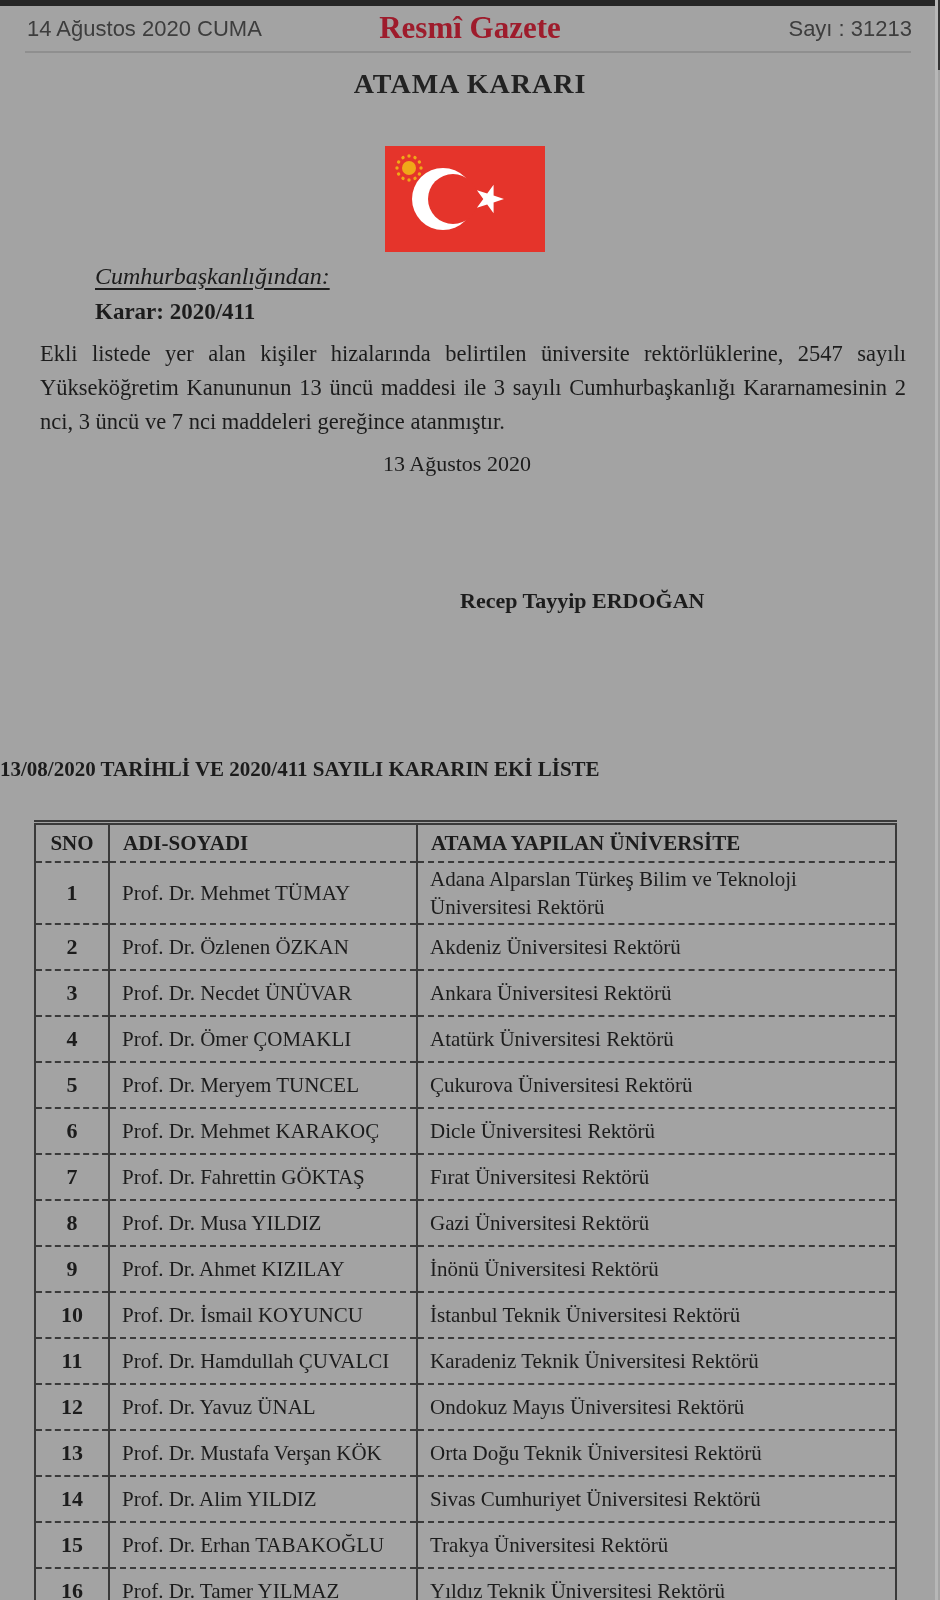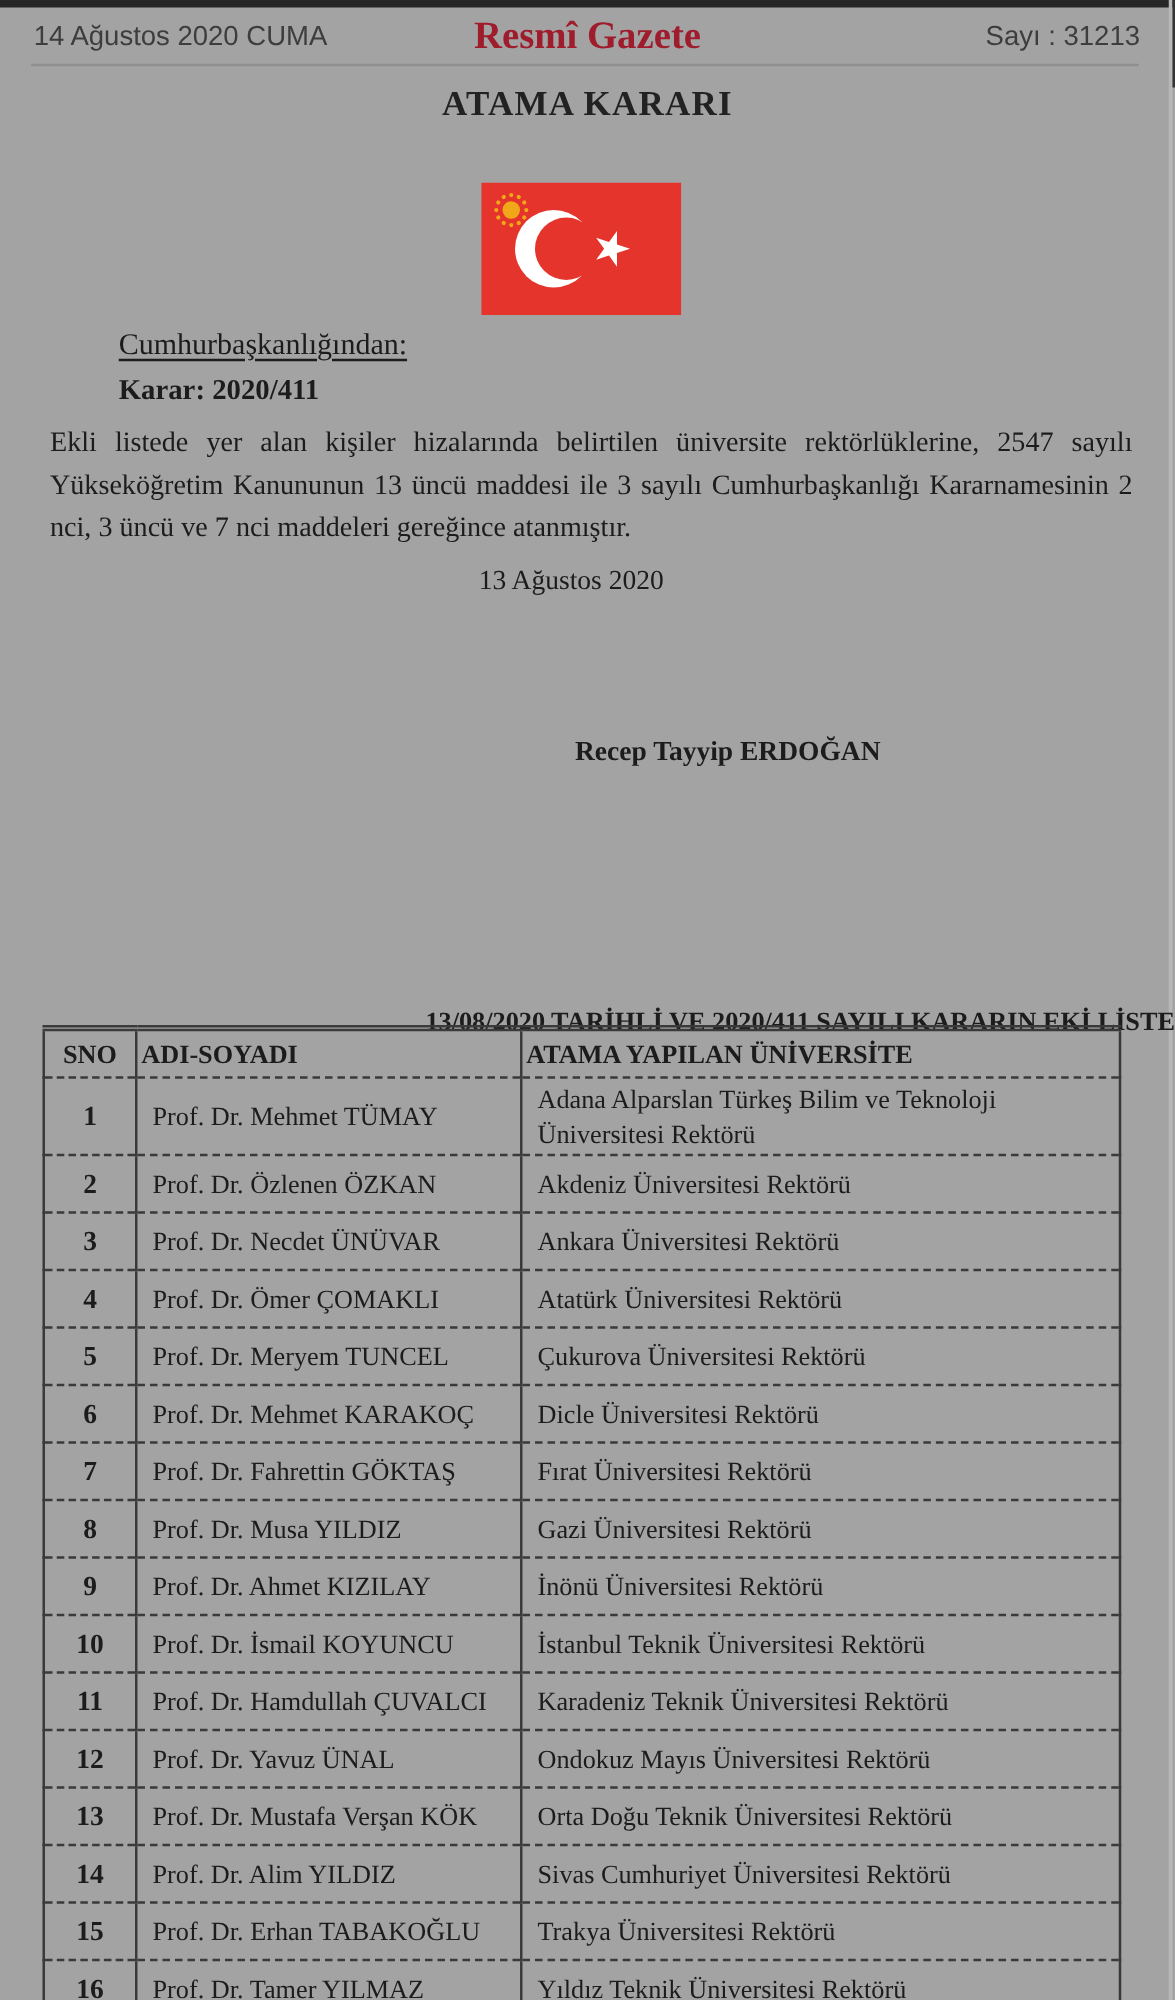--- a/index.html
+++ b/index.html
@@ -21,48 +21,48 @@
   .masthead-issue{position:absolute;right:28px;top:16px;
     font-family:"Liberation Sans",sans-serif;font-size:22px;color:#3d3d3d;}
   .masthead-rule{position:absolute;left:25px;top:51px;width:886px;height:2px;background:#8f8f8f;}
 
   .doc-heading{position:absolute;left:0;top:68px;width:940px;text-align:center;
     font-weight:bold;font-size:28px;letter-spacing:1px;color:#222;}
 
   .flag{position:absolute;left:385px;top:146px;width:160px;height:106px;}
 
   .authority{position:absolute;left:95px;top:263px;font-size:24px;
-    text-decoration:underline;text-underline-offset:4px;}
+    text-decoration:underline;text-underline-offset:4px;font-style:italic;}
   .decision-no{position:absolute;left:95px;top:299px;font-size:23px;font-weight:bold;}
 
   .body-par{position:absolute;left:40px;top:337px;width:866px;
     font-size:22.5px;line-height:34px;text-align:justify;}
 
   .decision-date{position:absolute;left:383px;top:451px;font-size:22px;}
 
   .sig-name{position:absolute;left:460px;top:588px;width:480px;text-align:left;
     font-weight:bold;font-size:22px;}
   .sig-title{position:absolute;left:460px;top:625px;width:480px;text-align:center;
     font-size:21px;letter-spacing:0.5px;}
 
-  .annex-title{position:absolute;left:0;top:757px;width:940px;text-align:right;
-    font-weight:bold;font-size:21px;margin-top:48px;}
+  .annex-title{position:absolute;left:0;top:757px;width:940px;text-align:left;
+    font-weight:bold;font-size:21px;}
 
   
   .annex-table-wrap{position:absolute;left:34px;top:820px;}
   table.annex{border-collapse:collapse;width:861px;table-layout:fixed;
     border-left:2px solid #3a3a3a;border-right:2px solid #3a3a3a;
     border-bottom:2px dashed #3a3a3a;}
   table.annex col.c-sno{width:74px;}
   table.annex col.c-name{width:308px;}
   table.annex col.c-univ{width:479px;}
   table.annex th{
     border-top:5px double #3a3a3a;border-bottom:2px dashed #3a3a3a;
     font-size:21px;font-weight:bold;text-align:left;height:36px;
-    padding:0 0 0 3px;vertical-align:middle;}
+    padding:0 0 0 13px;vertical-align:middle;}
   table.annex th.sno{text-align:center;padding:0;}
   table.annex td{
     border-top:2px dashed #3a3a3a;height:40px;vertical-align:middle;
     font-size:21px;padding:2px 8px 2px 12px;line-height:28px;}
   table.annex tr > *:nth-child(2),
   table.annex tr > *:nth-child(3){border-left:2px solid #3a3a3a;}
   table.annex td.sno{font-weight:bold;text-align:center;font-size:22px;padding:0;}
   table.annex tbody tr:first-child td{border-top:2px dashed #3a3a3a;}
 </style>
 </head>

